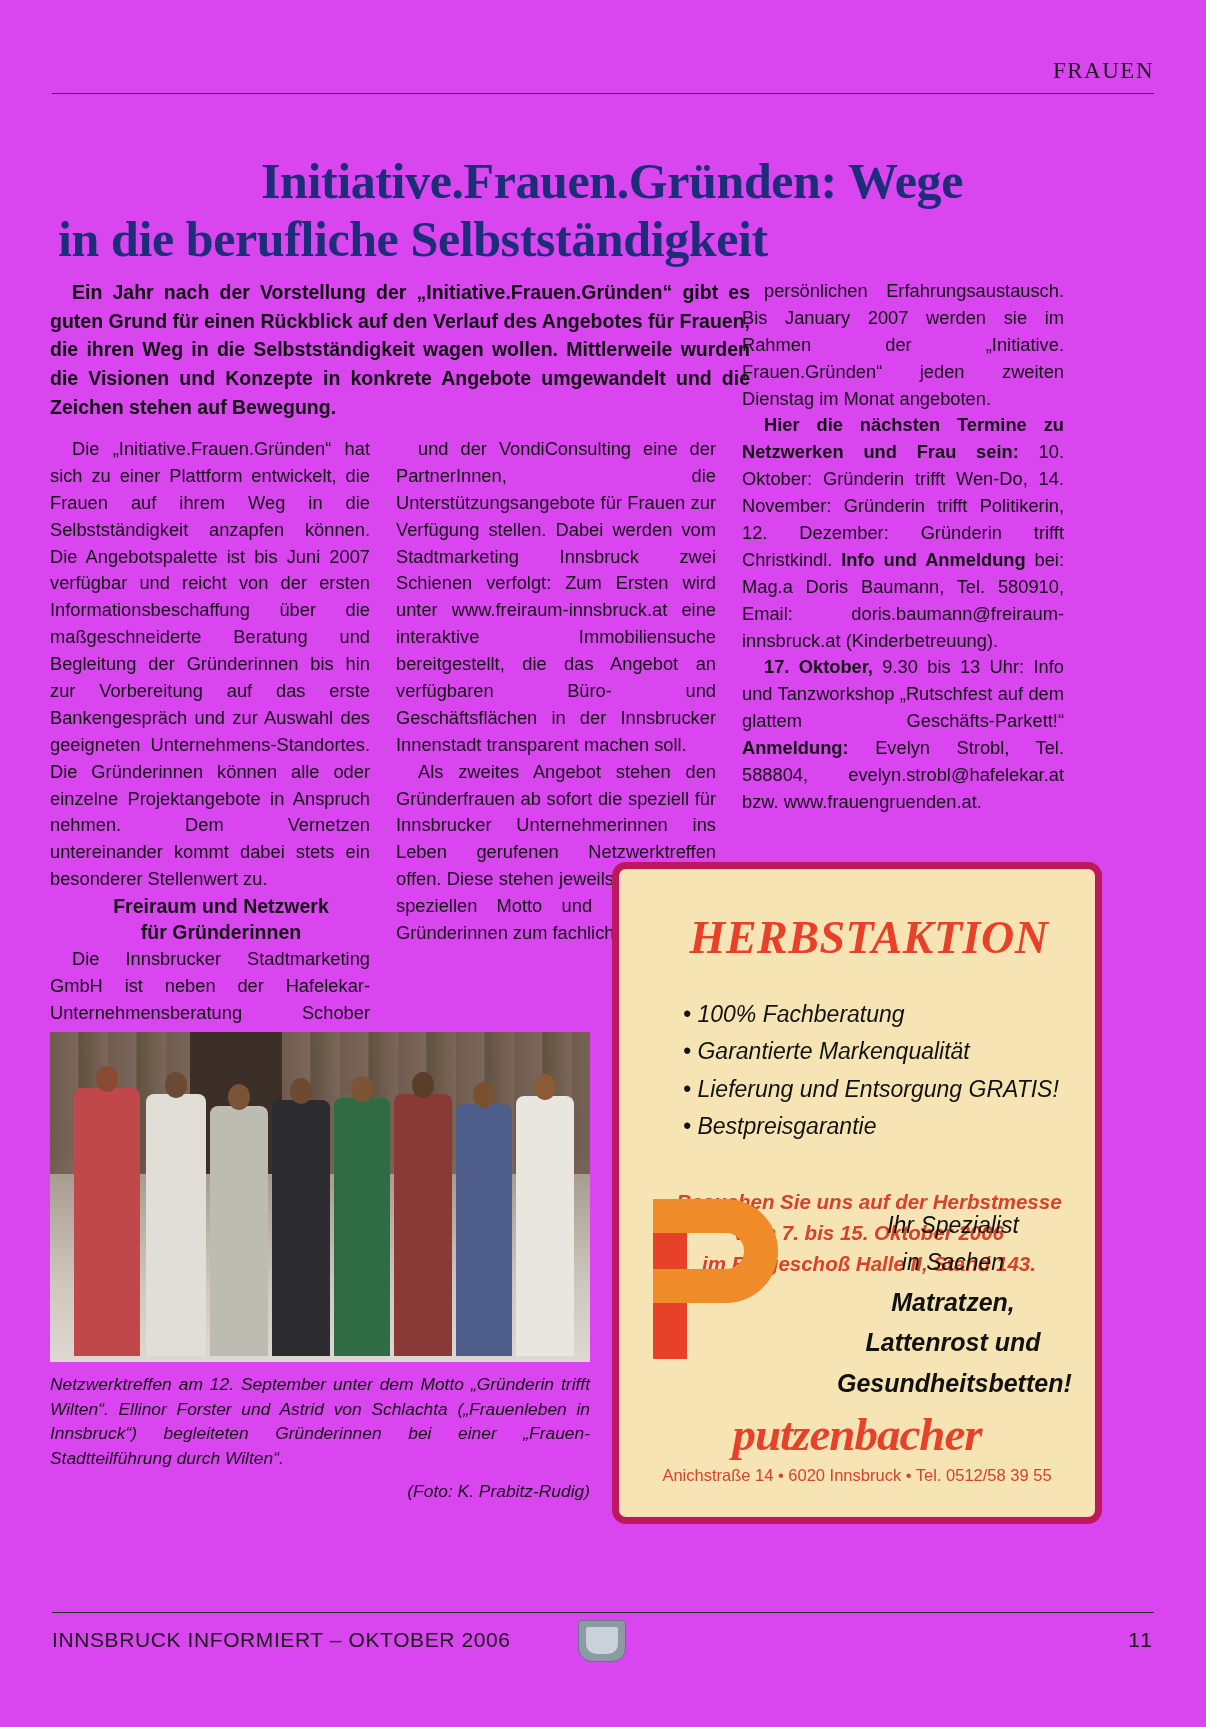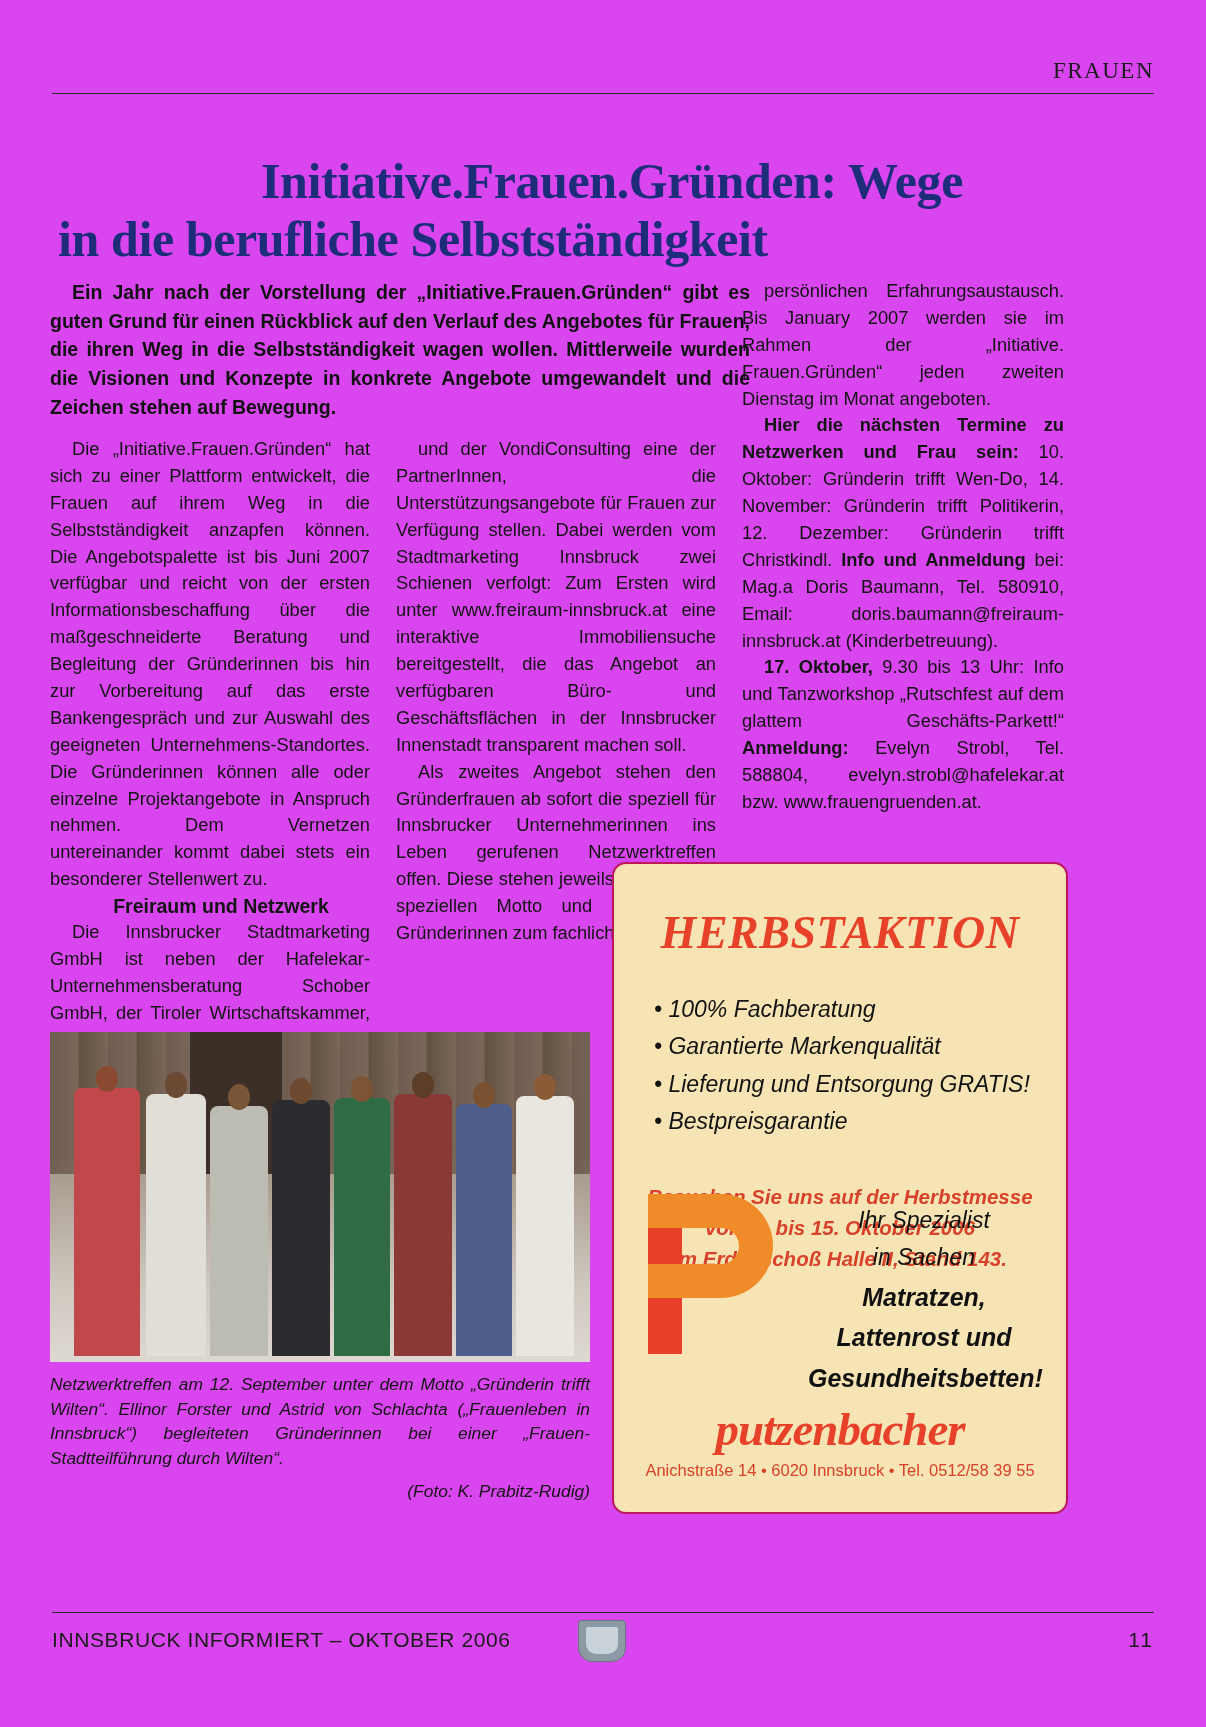--- a/index.html
+++ b/index.html
@@ -147,24 +147,25 @@
   }
 
   
   .ad {
     position: absolute;
     left: 612px;
     top: 862px;
     width: 452px;
     height: 648px;
     background: #f6e4b4;
-    border: 2px solid #be185d;
+    border: 7px solid #be185d;
     border-radius: 14px;
     box-shadow: 0 0 0 1px #efe0b6 inset;
     overflow: hidden;
+    padding-left: 24px;
   }
   .ad-title {
     margin-top: 42px;
     text-align: center;
     font-family: "Liberation Serif", serif;
     font-style: italic;
     font-weight: bold;
     font-size: 46px;
     color: #e8412a;
     letter-spacing: 0.5px;
@@ -289,20 +290,21 @@
     <span class="l2">in die berufliche Selbstständigkeit</span>
   </h1>
 
   <div class="lead">
     <span class="indent">Ein Jahr nach der Vorstellung der „Initiative.Frauen.Gründen“ gibt es guten Grund für einen Rückblick auf den Verlauf des Angebotes für Frauen, die ihren Weg in die Selbstständigkeit wagen wollen. Mittlerweile wurden die Visionen und Konzepte in konkrete Angebote umgewandelt und die Zeichen stehen auf Bewegung.</span>
   </div>
 
   <div class="col col1">
     <p>Die „Initiative.Frauen.Gründen“ hat sich zu einer Plattform entwickelt, die Frauen auf ihrem Weg in die Selbstständigkeit anzapfen können. Die Angebotspalette ist bis Juni 2007 verfügbar und reicht von der ersten Informationsbeschaffung über die maßgeschneiderte Beratung und Begleitung der Gründerinnen bis hin zur Vorbereitung auf das erste Bankengespräch und zur Auswahl des geeigneten Unternehmens-Standortes. Die Gründerinnen können alle oder einzelne Projektangebote in Anspruch nehmen. Dem Vernetzen untereinander kommt dabei stets ein besonderer Stellenwert zu.</p>
     <p class="subhead">Freiraum und Netzwerk</p>
+    <p class="subhead" style="margin-top:0">für Gründerinnen</p>
     <p>Die Innsbrucker Stadtmarketing GmbH ist neben der Hafelekar-Unternehmensberatung Schober GmbH, der Tiroler Wirtschaftskammer, der ibis acam Bildungs-GmbH</p>
   </div>
 
   <div class="col col2">
     <p>und der VondiConsulting eine der PartnerInnen, die Unterstützungsangebote für Frauen zur Verfügung stellen. Dabei werden vom Stadtmarketing Innsbruck zwei Schienen verfolgt: Zum Ersten wird unter www.freiraum-innsbruck.at eine interaktive Immobiliensuche bereitgestellt, die das Angebot an verfügbaren Büro- und Geschäftsflächen in der Innsbrucker Innenstadt transparent machen soll.</p>
     <p>Als zweites Angebot stehen den Gründerfrauen ab sofort die speziell für Innsbrucker Unternehmerinnen ins Leben gerufenen Netzwerktreffen offen. Diese stehen jeweils unter einem speziellen Motto und dienen den Gründerinnen zum fachlichenund</p>
   </div>
 
   <div class="col col3">
     <p>persönlichen Erfahrungsaustausch. Bis January 2007 werden sie im Rahmen der „Initiative. Frauen.Gründen“ jeden zweiten Dienstag im Monat angeboten.</p>

